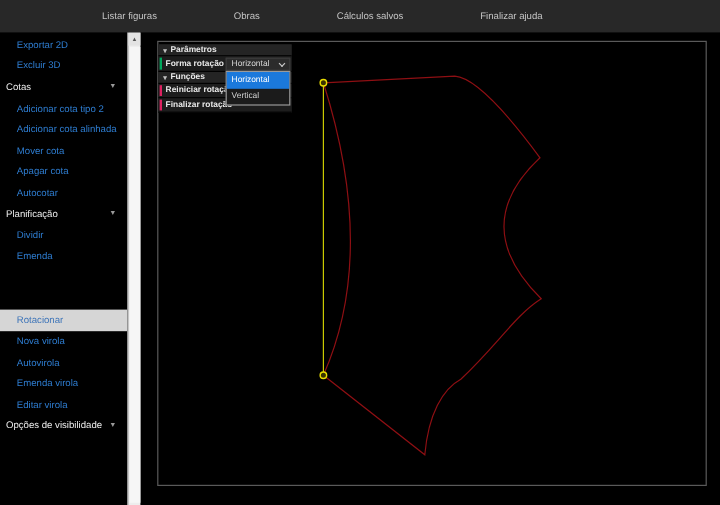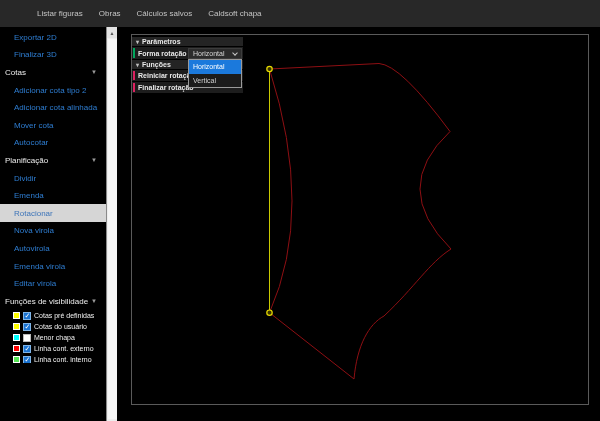--- a/index.html
+++ b/index.html
@@ -4,30 +4,30 @@
 <style>
   * { margin:0; padding:0; box-sizing:border-box; }
   html,body { width:600px; height:421px; background:#000; overflow:hidden;
               font-family:"Liberation Sans", sans-serif; }
   #app { position:relative; width:600px; height:421px; background:#000; }
 
   
   .topbar { position:absolute; left:0; top:0; width:600px; height:27px;
             background:#282828; display:flex; align-items:center;
             padding-left:37px; gap:16px; z-index:5; }
-  .topbar .menu-item { font-size:8px; color:#c4c4c4; cursor:default; white-space:nowrap; }
+  .topbar .menu-item { font-size:8px; color:#c4c4c4; cursor:default; white-space:nowrap;margin-left:48px; }
 
   
   .sidebar { position:absolute; left:0; top:27px; width:106px; height:336px;
              background:#000; padding-top:1.5px; overflow:hidden; }
   .side-item { position:relative; height:17.6px; display:flex; align-items:center;
                font-size:8px; }
   .side-item.link { padding-left:14px; color:#2e7dd1; }
   .side-item.header { padding-left:5px; color:#ededed; }
-  .side-item.selected { background:#d6d6d6; color:#3d74b8; }
+  .side-item.selected { background:#d6d6d6; color:#3d74b8;margin-top:36px; }
   .side-item .drop-arrow { position:absolute; right:9px; top:50%; transform:translateY(-50%);
                            font-size:6px; color:#9a9a9a; }
   .vis-row { height:11.1px; display:flex; align-items:center; padding-left:13px;
              font-size:7px; color:#f2f2f2; }
   .swatch { width:7px; height:7px; border:1px solid #fff; margin-right:3px; flex:none; }
   .cb { width:8px; height:8px; margin-right:3px; flex:none; position:relative; }
   .cb.on { background:#1a73d1; border:1px solid #7fb5e8; }
   .cb.on::after { content:"✓"; position:absolute; left:0.5px; top:-1px;
                   color:#fff; font-size:7px; line-height:8px; }
   .cb.off { background:#fff; border:1px solid #bbb; }
@@ -73,47 +73,48 @@
 </style>
 </head>
 <body>
 
 <div id="app">
 
   <div class="topbar">
     <span class="menu-item">Listar figuras</span>
     <span class="menu-item">Obras</span>
     <span class="menu-item">Cálculos salvos</span>
-    <span class="menu-item">Caldsoft chapa</span>
+    <span class="menu-item">Finalizar ajuda</span>
   </div>
 
   <div class="sidebar">
     <div class="side-item link">Exportar 2D</div>
-    <div class="side-item link">Finalizar 3D</div>
+    <div class="side-item link">Excluir 3D</div>
     <div class="side-item header">
       <span>Cotas</span>
       <span class="drop-arrow">▼</span>
     </div>
     <div class="side-item link">Adicionar cota tipo 2</div>
     <div class="side-item link">Adicionar cota alinhada</div>
     <div class="side-item link">Mover cota</div>
+    <div class="side-item link">Apagar cota</div>
     <div class="side-item link">Autocotar</div>
     <div class="side-item header">
       <span>Planificação</span>
       <span class="drop-arrow">▼</span>
     </div>
     <div class="side-item link">Dividir</div>
     <div class="side-item link">Emenda</div>
     <div class="side-item link selected">Rotacionar</div>
     <div class="side-item link">Nova virola</div>
     <div class="side-item link">Autovirola</div>
     <div class="side-item link">Emenda virola</div>
     <div class="side-item link">Editar virola</div>
     <div class="side-item header">
-      <span>Funções de visibilidade</span>
+      <span>Opções de visibilidade</span>
       <span class="drop-arrow">▼</span>
     </div>
 
     <div class="vis-row">
       <span class="swatch" style="background: rgb(255, 255, 0);"></span>
       <span class="cb on"></span>
       <span>Cotas pré definidas</span>
     </div>
     <div class="vis-row">
       <span class="swatch" style="background: rgb(255, 255, 0);"></span>

